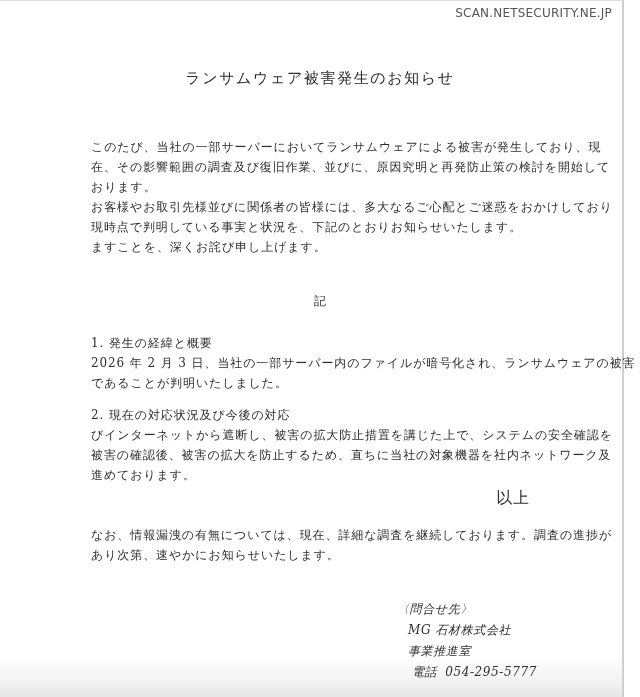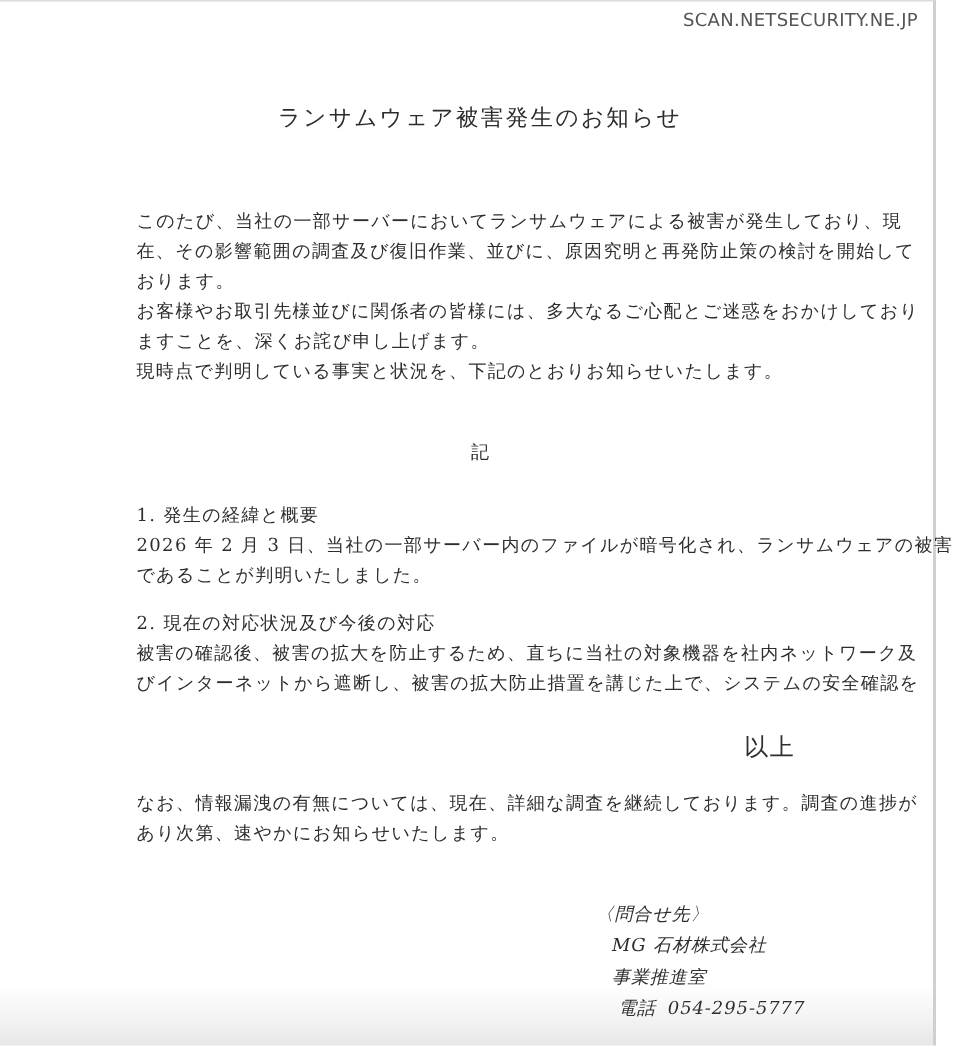--- a/index.html
+++ b/index.html
@@ -100,36 +100,37 @@
 
   <div class="watermark">SCAN.NETSECURITY.NE.JP</div>
 
   <div class="title">ランサムウェア被害発生のお知らせ</div>
 
   <div class="body-text intro">
     <p>このたび、当社の一部サーバーにおいてランサムウェアによる被害が発生しており、現</p>
     <p>在、その影響範囲の調査及び復旧作業、並びに、原因究明と再発防止策の検討を開始して</p>
     <p>おります。</p>
     <p>お客様やお取引先様並びに関係者の皆様には、多大なるご心配とご迷惑をおかけしており</p>
+    <p>現時点で判明している事実と状況を、下記のとおりお知らせいたします。</p>
     <p>ますことを、深くお詫び申し上げます。</p>
-    <p>現時点で判明している事実と状況を、下記のとおりお知らせいたします。</p>
   </div>
 
   <div class="ki">記</div>
 
   <div class="body-text sec1">
     <p>1.  発生の経緯と概要</p>
     <p>2026 年 2 月 3 日、当社の一部サーバー内のファイルが暗号化され、ランサムウェアの被害</p>
     <p>であることが判明いたしました。</p>
   </div>
 
   <div class="body-text sec2">
     <p>2.  現在の対応状況及び今後の対応</p>
+    <p>びインターネットから遮断し、被害の拡大防止措置を講じた上で、システムの安全確認を</p>
     <p>被害の確認後、被害の拡大を防止するため、直ちに当社の対象機器を社内ネットワーク及</p>
-    <p>びインターネットから遮断し、被害の拡大防止措置を講じた上で、システムの安全確認を</p>
+    <p>進めております。</p>
   </div>
 
   <div class="closing-ijo">以上</div>
 
   <div class="body-text note">
     <p>なお、情報漏洩の有無については、現在、詳細な調査を継続しております。調査の進捗が</p>
     <p>あり次第、速やかにお知らせいたします。</p>
   </div>
 
   <div class="contact">

